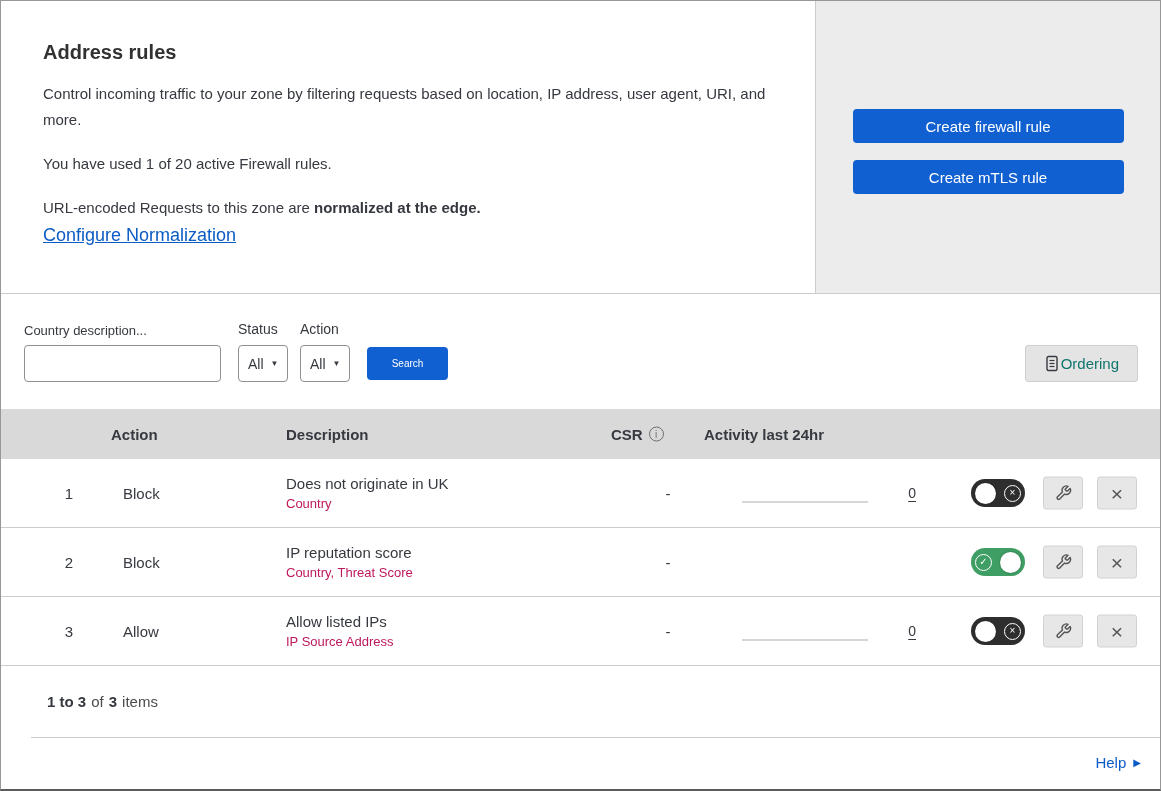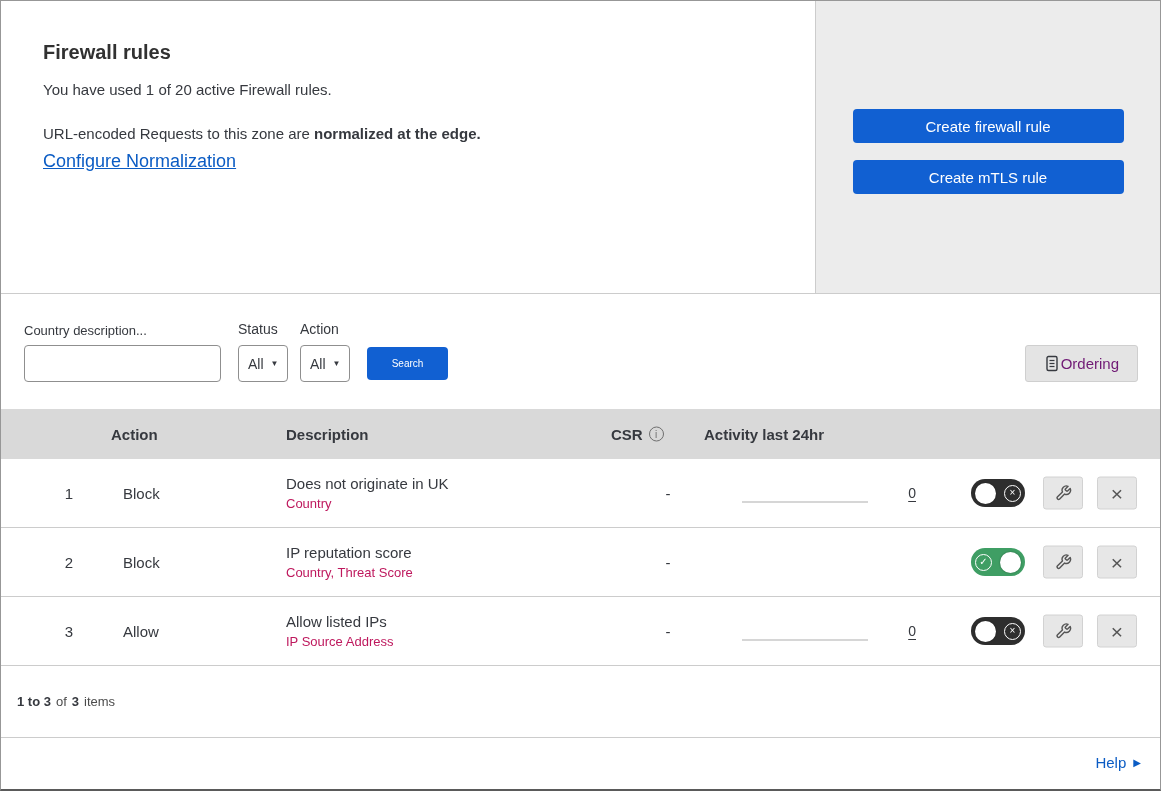--- a/index.html
+++ b/index.html
@@ -23,21 +23,21 @@
   .lbl-search { left: 23px; top: 29px; }
   .lbl-status { left: 237px; top: 27px; font-size: 14px; }
   .lbl-action { left: 299px; top: 27px; font-size: 14px; }
   .search-box { position: absolute; left: 23px; top: 51px; width: 197px; height: 37px; border: 1px solid #8f8f8f; border-radius: 4px; background: #fff; display: flex; align-items: center; padding: 0 10px; }
   .search-box input { border: none; outline: none; flex: 1; margin-left: 8px; font-family: inherit; font-size: 14px; background: transparent; }
   .dropdown { position: absolute; top: 51px; height: 37px; border: 1px solid #8f8f8f; border-radius: 4px; background: #fff; display: flex; align-items: center; gap: 7px; padding: 0 9px; font-size: 14px; cursor: pointer; color: #36393f; }
   .dd-status { left: 237px; }
   .dd-action { left: 299px; }
   .dd-arrow { font-size: 8px; line-height: 1; }
   .search-btn { position: absolute; left: 366px; top: 53px; width: 81px; height: 33px; background: var(--primary-blue); color: #fff; border: none; border-radius: 4px; font-size: 10px; font-family: inherit; cursor: pointer; }
-  .ordering-btn { position: absolute; right: 22px; top: 51px; height: 37px; padding: 0 18px; background: #e4e4e4; border: 1px solid #cfcfcf; border-radius: 3px; display: flex; align-items: center; gap: 1px; font-size: 15px; color: #701a75; font-family: inherit; cursor: pointer; }
+  .ordering-btn { position: absolute; right: 22px; top: 51px; height: 37px; padding: 0 18px; background: #e4e4e4; border: 1px solid #cfcfcf; border-radius: 3px; display: flex; align-items: center; gap: 1px; font-size: 15px; color: #0f766e; font-family: inherit; cursor: pointer; }
 
   
   .table-header { position: relative; height: 50px; background: #d9d9d9; font-weight: 700; font-size: 15px; color: #36393f; }
   .th { position: absolute; top: 50%; transform: translateY(-50%); }
   .th-action { left: 110px; } .th-desc { left: 285px; }
   .th-csr { left: 610px; display: flex; align-items: center; gap: 6px; }
   .th-activity { left: 703px; }
   .info-badge { width: 15px; height: 15px; border: 1px solid #6f6f6f; border-radius: 50%; color: #6f6f6f; font-size: 10px; font-weight: 400; display: inline-flex; align-items: center; justify-content: center; }
 
   .rule-row { position: relative; height: 69px; border-bottom: 1px solid #ccc; background: #fff; font-size: 15px; }
@@ -56,35 +56,36 @@
   .toggle.on { background: var(--toggle-green); }
   .toggle.off { background: var(--toggle-off); flex-direction: row-reverse; }
   .t-icon { width: 17px; height: 17px; border: 1.5px solid #fff; border-radius: 50%; color: #fff; font-size: 10px; line-height: 1; display: flex; align-items: center; justify-content: center; }
   .knob { width: 21px; height: 21px; background: #fff; border-radius: 50%; box-shadow: 0 0 2px rgba(0,0,0,.4); }
 
   .icon-btn { position: absolute; top: 50%; transform: translateY(-50%); width: 40px; height: 33px; background: #e7e7e7; border: 1px solid #d2d2d2; border-radius: 3px; display: flex; align-items: center; justify-content: center; cursor: pointer; color: #555; }
   .wrench-btn { left: 1042px; }
   .close-btn { left: 1096px; font-size: 21px; line-height: 1; }
 
   
-  .table-footer { height: 72px; border-bottom: 1px solid #ccc; display: flex; align-items: center; padding-left: 16px; font-size: 13px; color: #4c4c4c; }
+  .table-footer { height: 72px; border-bottom: 1px solid #ccc; display: flex; align-items: center; padding-left: 16px; font-size: 15px; color: #4c4c4c; margin-left: 30px; }
   .table-footer span { margin-right: 5px; }
   .f-bold { font-weight: 700; color: #36393f; }
   .help-bar { height: 49px; display: flex; justify-content: flex-end; padding-right: 19px; }
   .help-link { color: var(--link-blue); font-size: 15px; display: flex; align-items: center; gap: 7px; cursor: pointer; }
   .help-arrow { font-size: 10px; }
 </style>
 </head>
 <body>
 
 <div class="app">
 
   <div class="top-section">
     <div class="top-left">
-      <h1 class="page-title">Firewall rules</h1>
+      <h1 class="page-title">Address rules</h1>
+      <p class="desc">Control incoming traffic to your zone by filtering requests based on location, IP address, user agent, URI, and more.</p>
       <p class="usage">You have used 1 of 20 active Firewall rules.</p>
       <p class="norm"><span>URL-encoded Requests to this zone are </span><strong>normalized at the edge.</strong></p>
       <a class="link">Configure Normalization</a>
     </div>
     <div class="top-right">
       <button class="btn-primary">Create firewall rule</button>
       <button class="btn-primary">Create mTLS rule</button>
     </div>
   </div>
 

